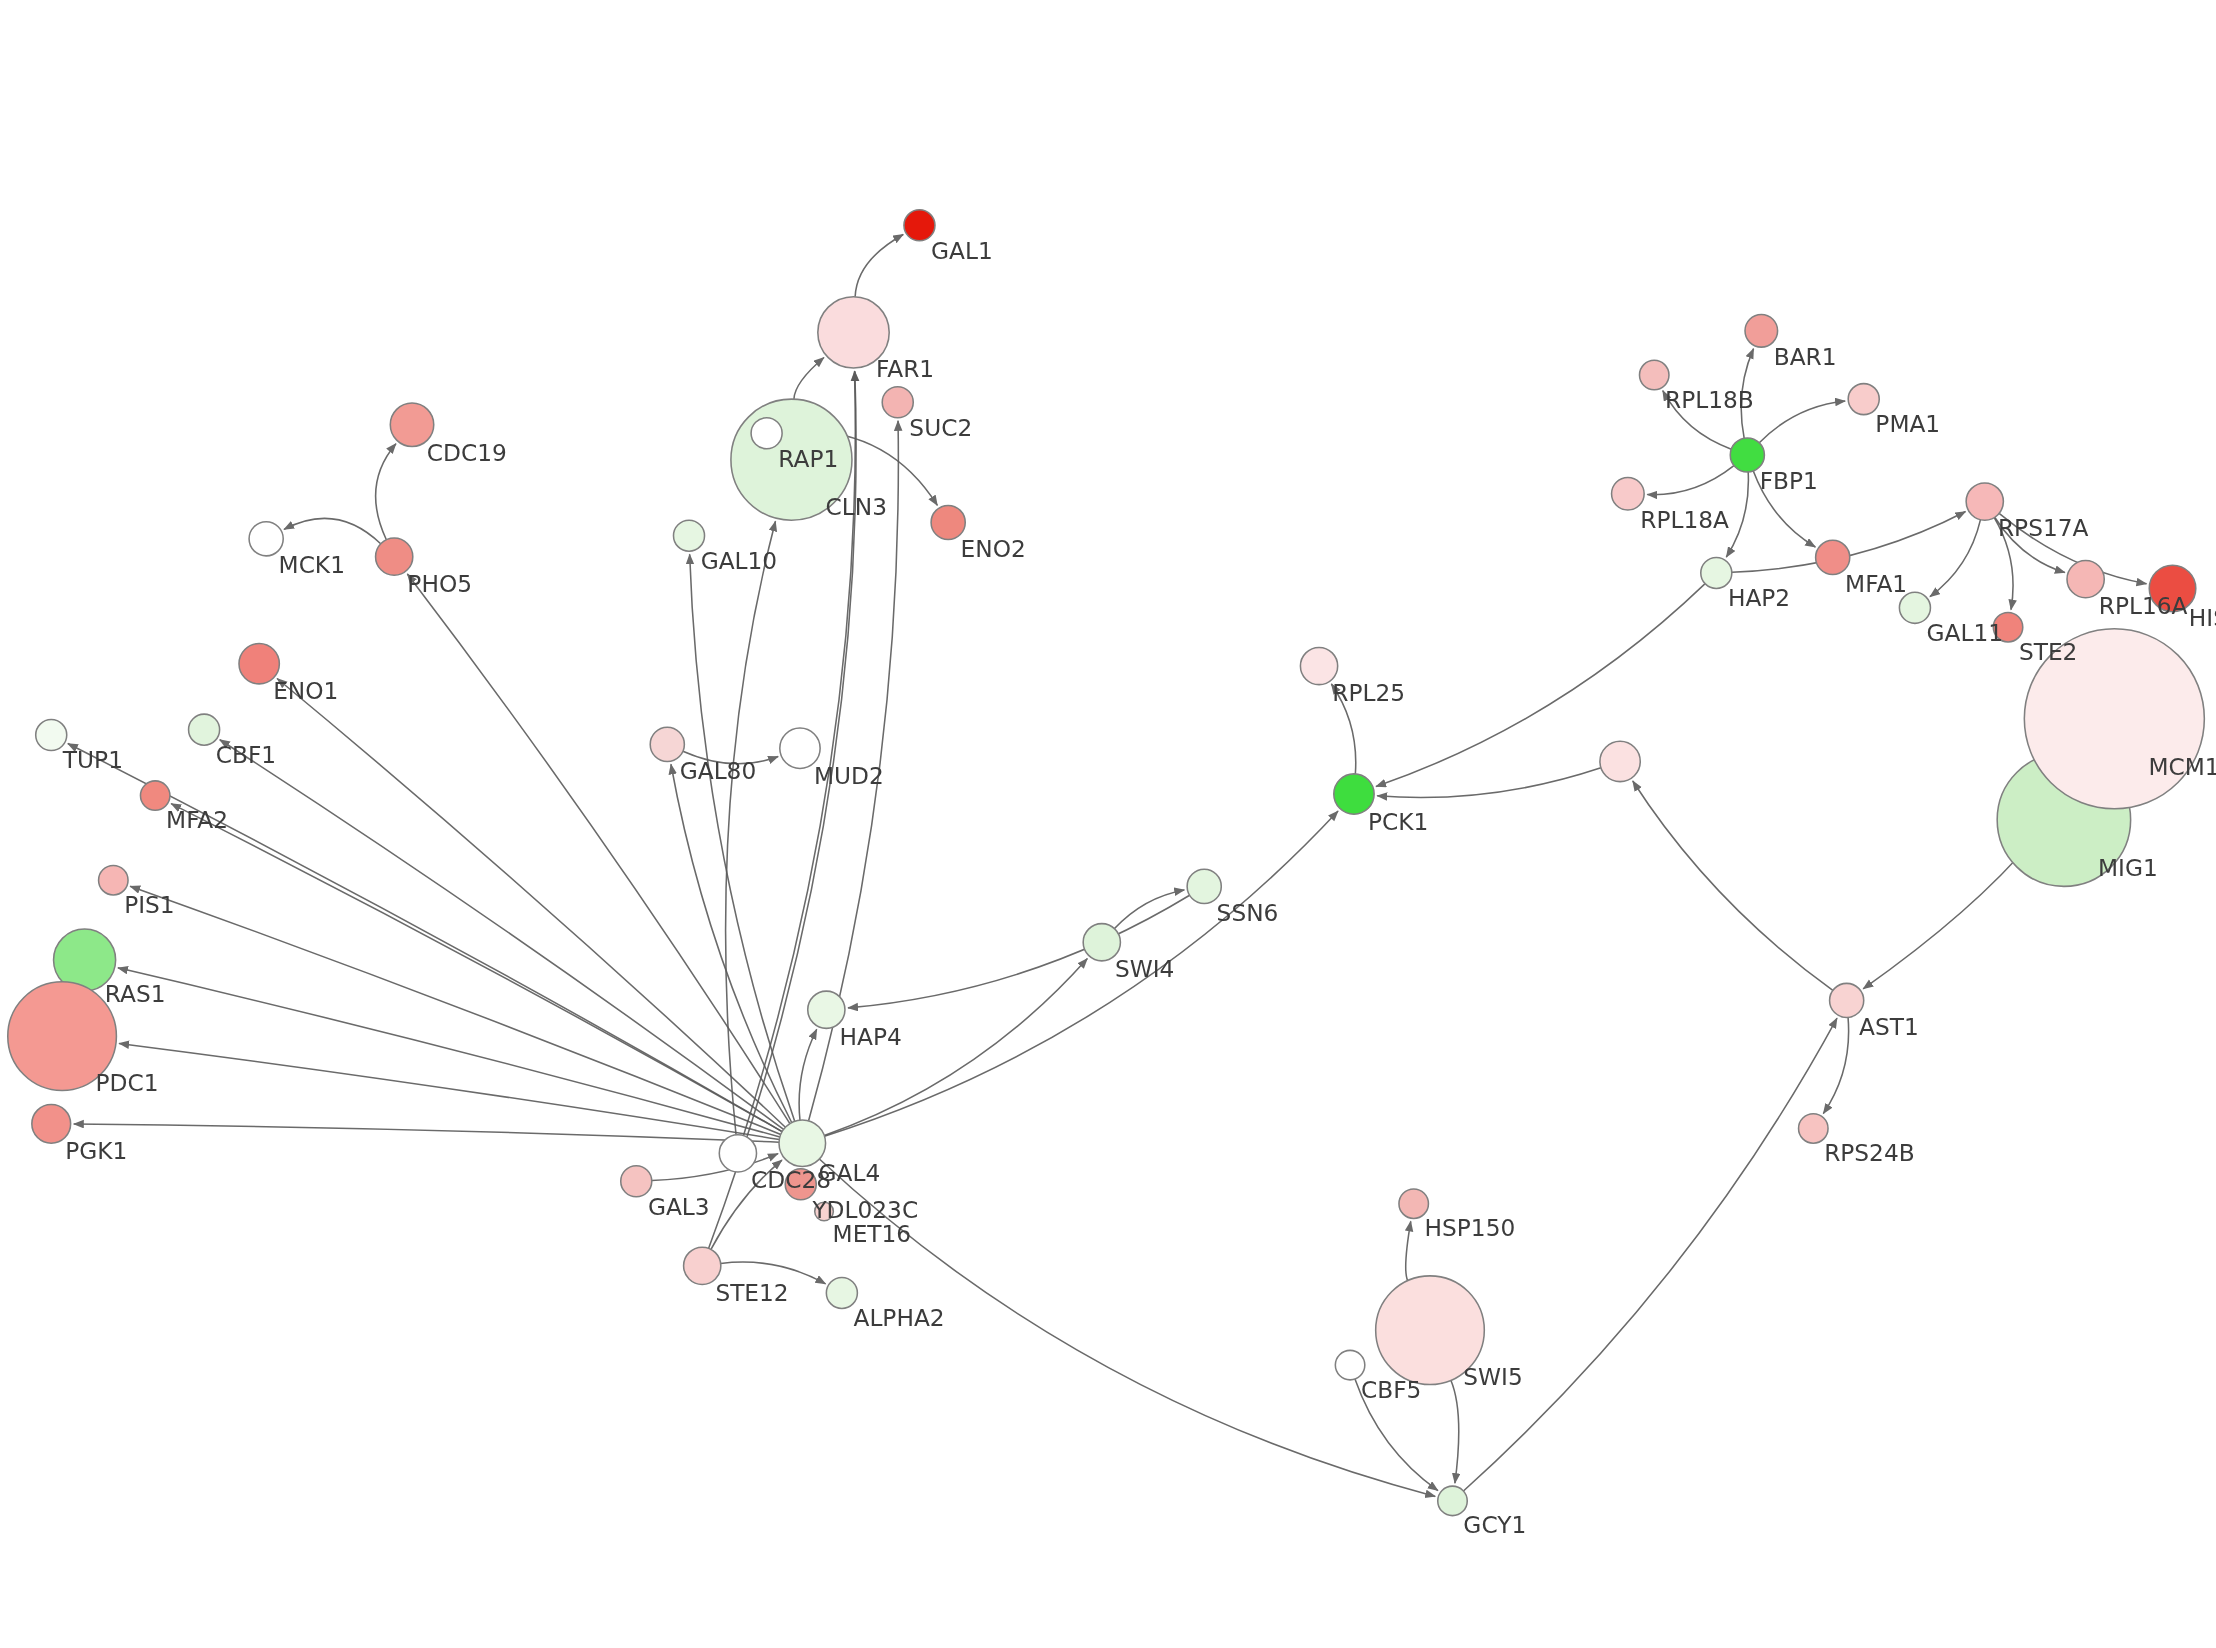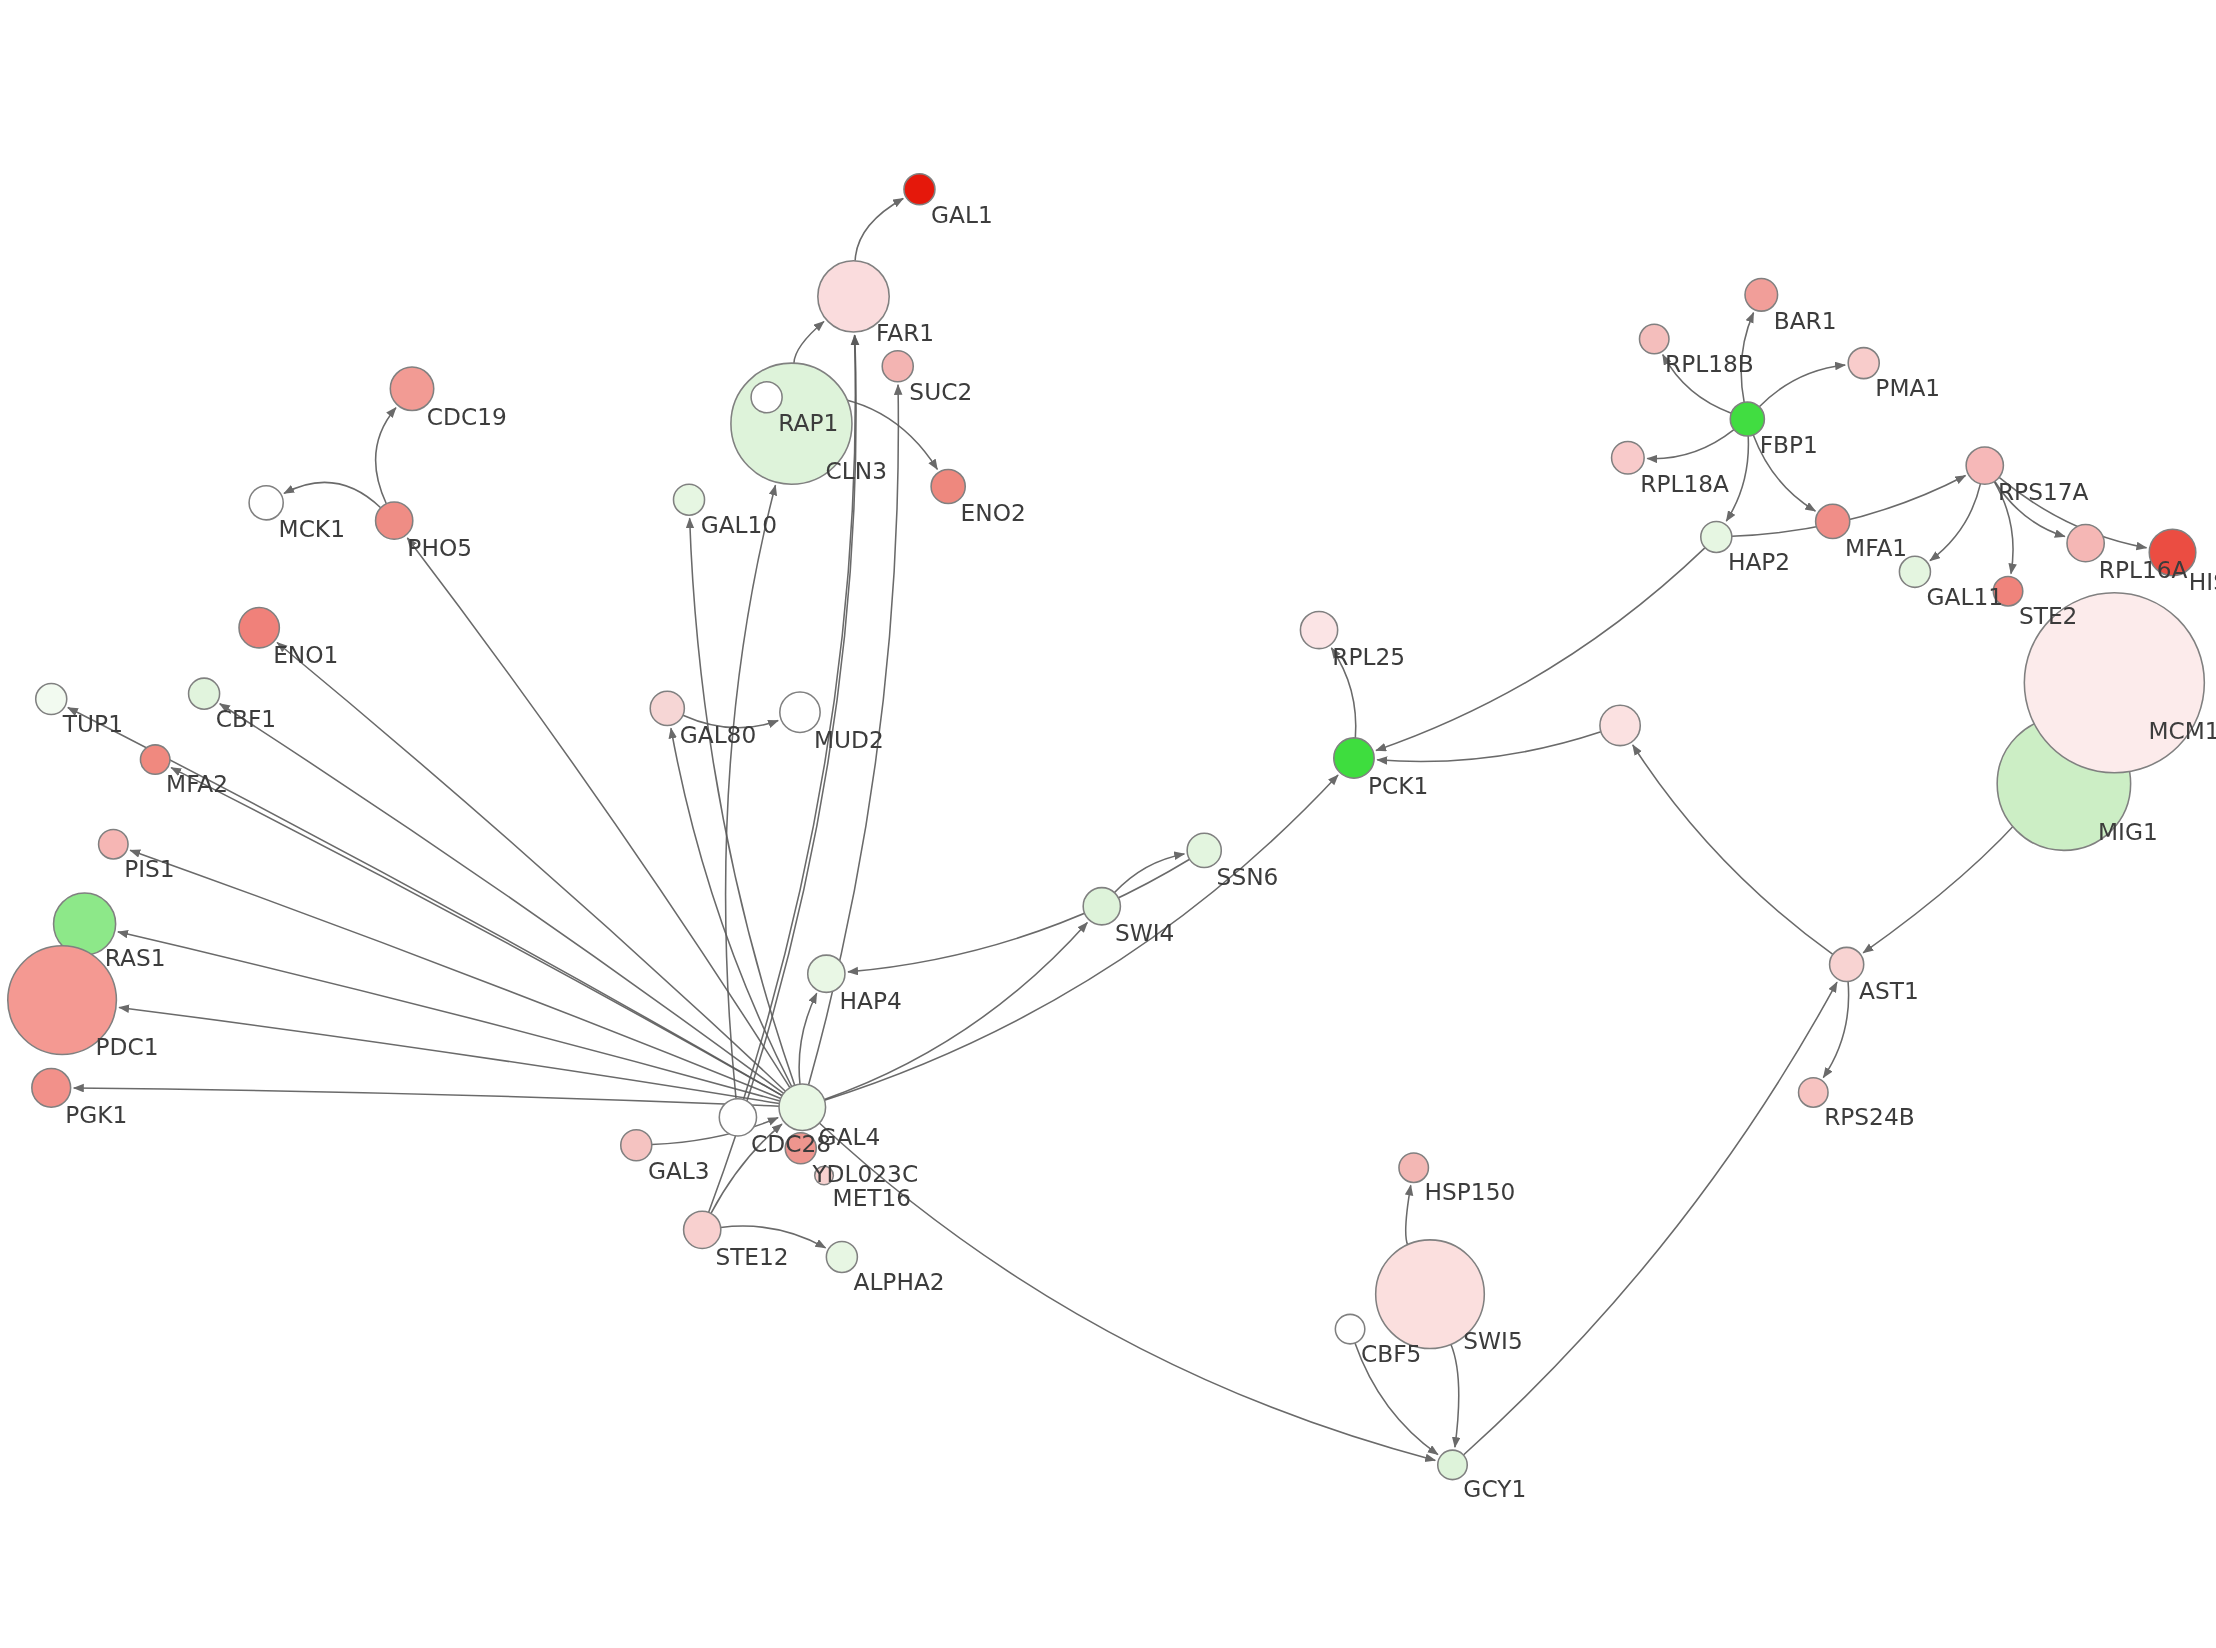--- a/index.html
+++ b/index.html
@@ -9,20 +9,21 @@
     width: 2216px;
     height: 1648px;
     overflow: hidden;
     font-family: "DejaVu Sans", "Liberation Sans", sans-serif;
   }
   #canvas-wrap {
     position: relative;
     width: 2216px;
     height: 1428px;
     background: #ffffff;
+    margin-top: 36px;
   }
   svg { display: block; }
   .edge {
     fill: none;
     stroke: #5a5a5a;
     stroke-width: 2px;
     opacity: 0.9;
   }
   .node {
     stroke: #808080;

